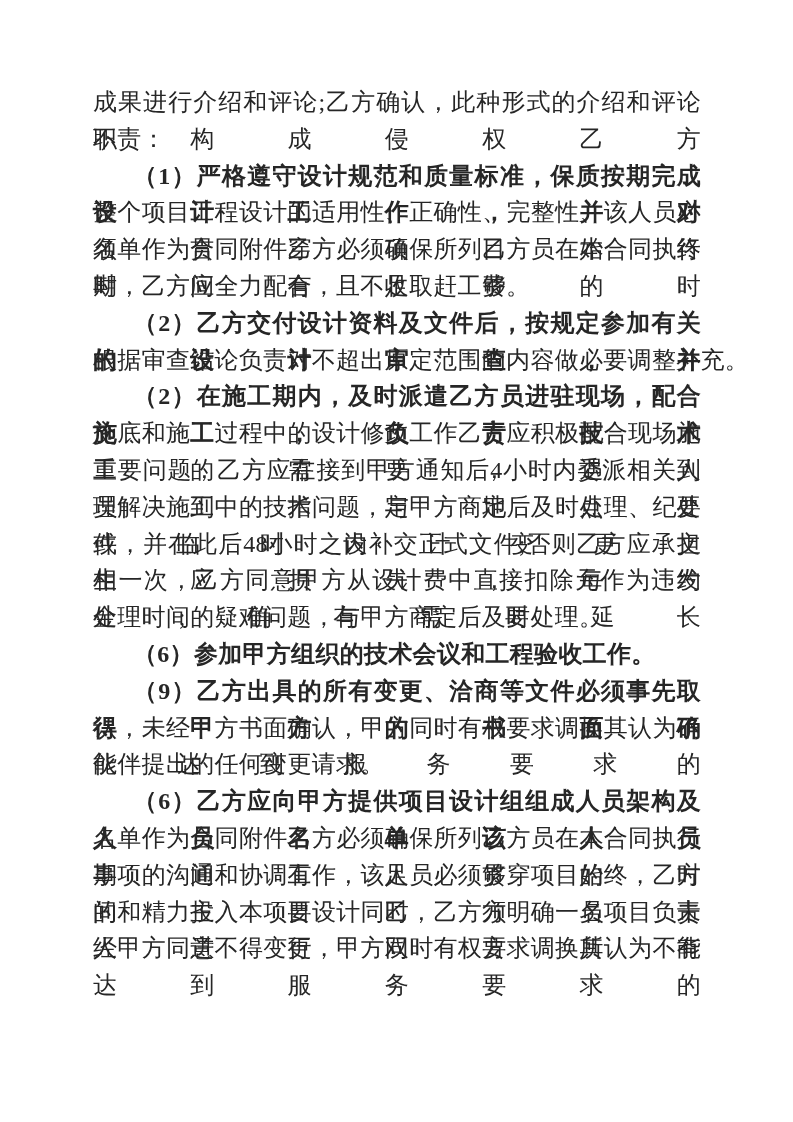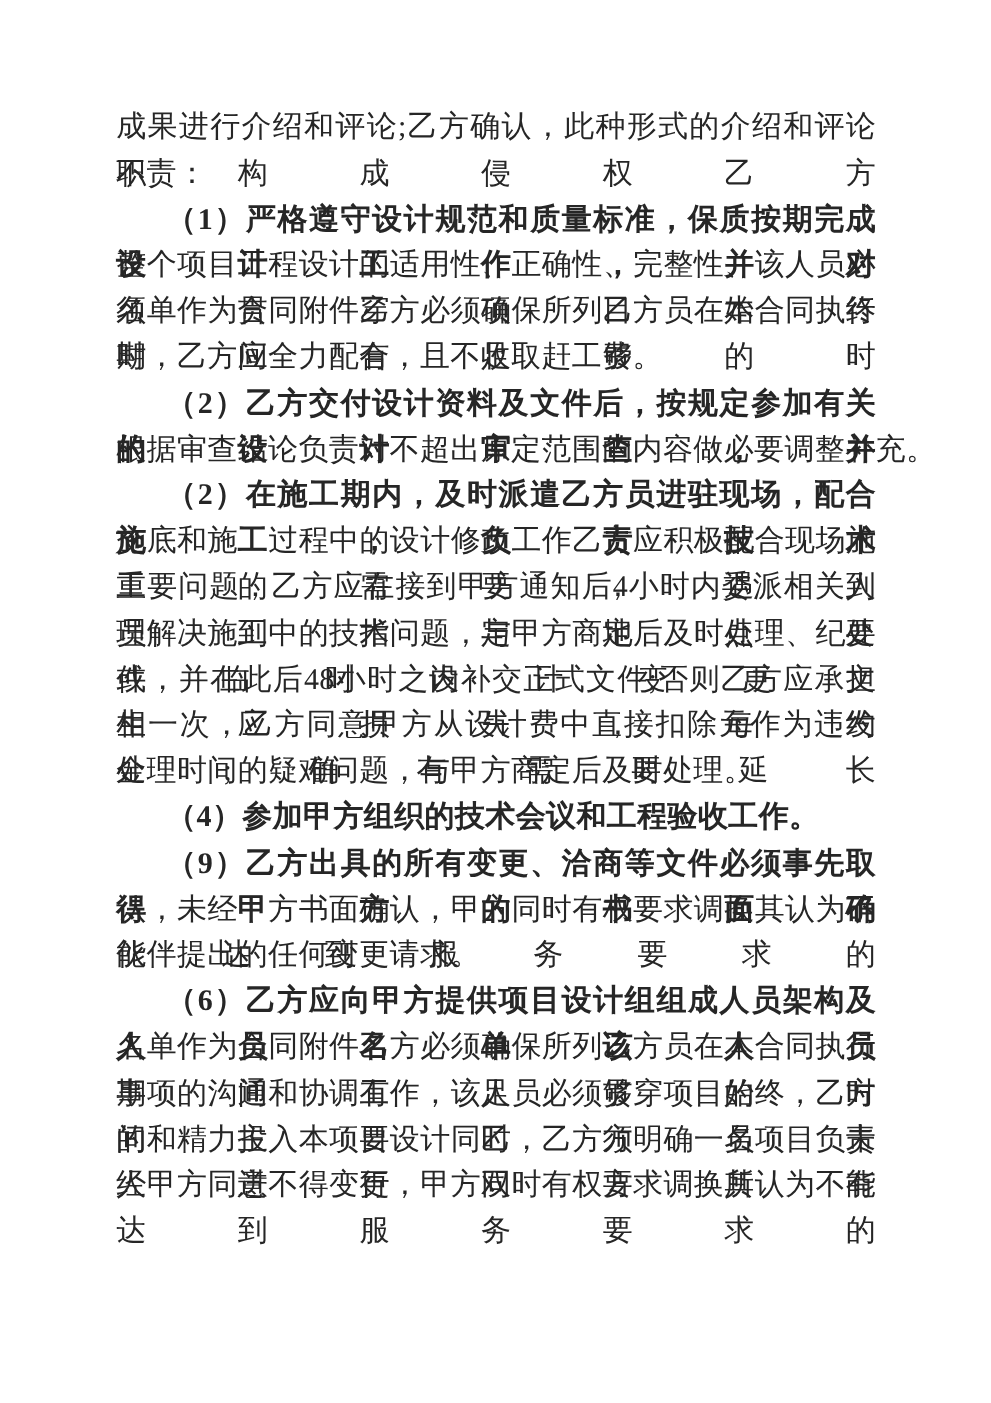--- a/index.html
+++ b/index.html
@@ -56,21 +56,21 @@
   <p class="line">时，乙方应全力配合，且不收取赶工费。</p>
   <p class="line indent fill">（2）乙方交付设计资料及文件后，按规定参加有关的设计审查，并</p>
   <p class="line">根据审查结论负责对不超出原定范围的内容做必要调整补充。</p>
   <p class="line indent fill">（2）在施工期内，及时派遣乙方员进驻现场，配合施工，负责技术</p>
   <p class="line fill">交底和施工过程中的设计修改工作乙方应积极配合现场施工的需要，遇到</p>
   <p class="line fill">重要问题，乙方应在接到甲方通知后4小时内委派相关人员到指定地点处</p>
   <p class="line fill">理解决施工中的技术问题，与甲方商定后及时处理、纪要或临时设计变更文</p>
   <p class="line fill">件，并在此后48小时之内补交正式文件;否则乙方应承担相应损失，每发</p>
   <p class="line fill">生一次，乙方同意甲方从设计费中直接扣除元作为违约金;确有需要延长</p>
   <p class="line">处理时间的疑难问题，与甲方商定后及时处理。</p>
-  <p class="line indent">（4）参加甲方组织的技术会议和工程验收工作。</p>
+  <p class="line indent">（6）参加甲方组织的技术会议和工程验收工作。</p>
   <p class="line indent fill">（9）乙方出具的所有变更、洽商等文件必须事先取得甲方的书面确</p>
   <p class="line fill">认，未经甲方书面确认，甲方同时有权要求调换其认为不能达到服务要求的</p>
   <p class="line">伙伴提出的任何变更请求。</p>
   <p class="line indent fill">（6）乙方应向甲方提供项目设计组组成人员架构及人员名单该人员</p>
   <p class="line fill">名单作为合同附件乙方必须确保所列乙方员在本合同执行期间有足够的时</p>
   <p class="line fill">事项的沟通和协调工作，该人员必须贯穿项目始终，乙方的主要乙方员未</p>
   <p class="line fill">间和精力投入本项目设计同时，乙方须明确一名项目负责人进行双方所有</p>
   <p class="line fill">经甲方同意不得变更，甲方同时有权要求调换其认为不能达到服务要求的</p>
 </div>
 

